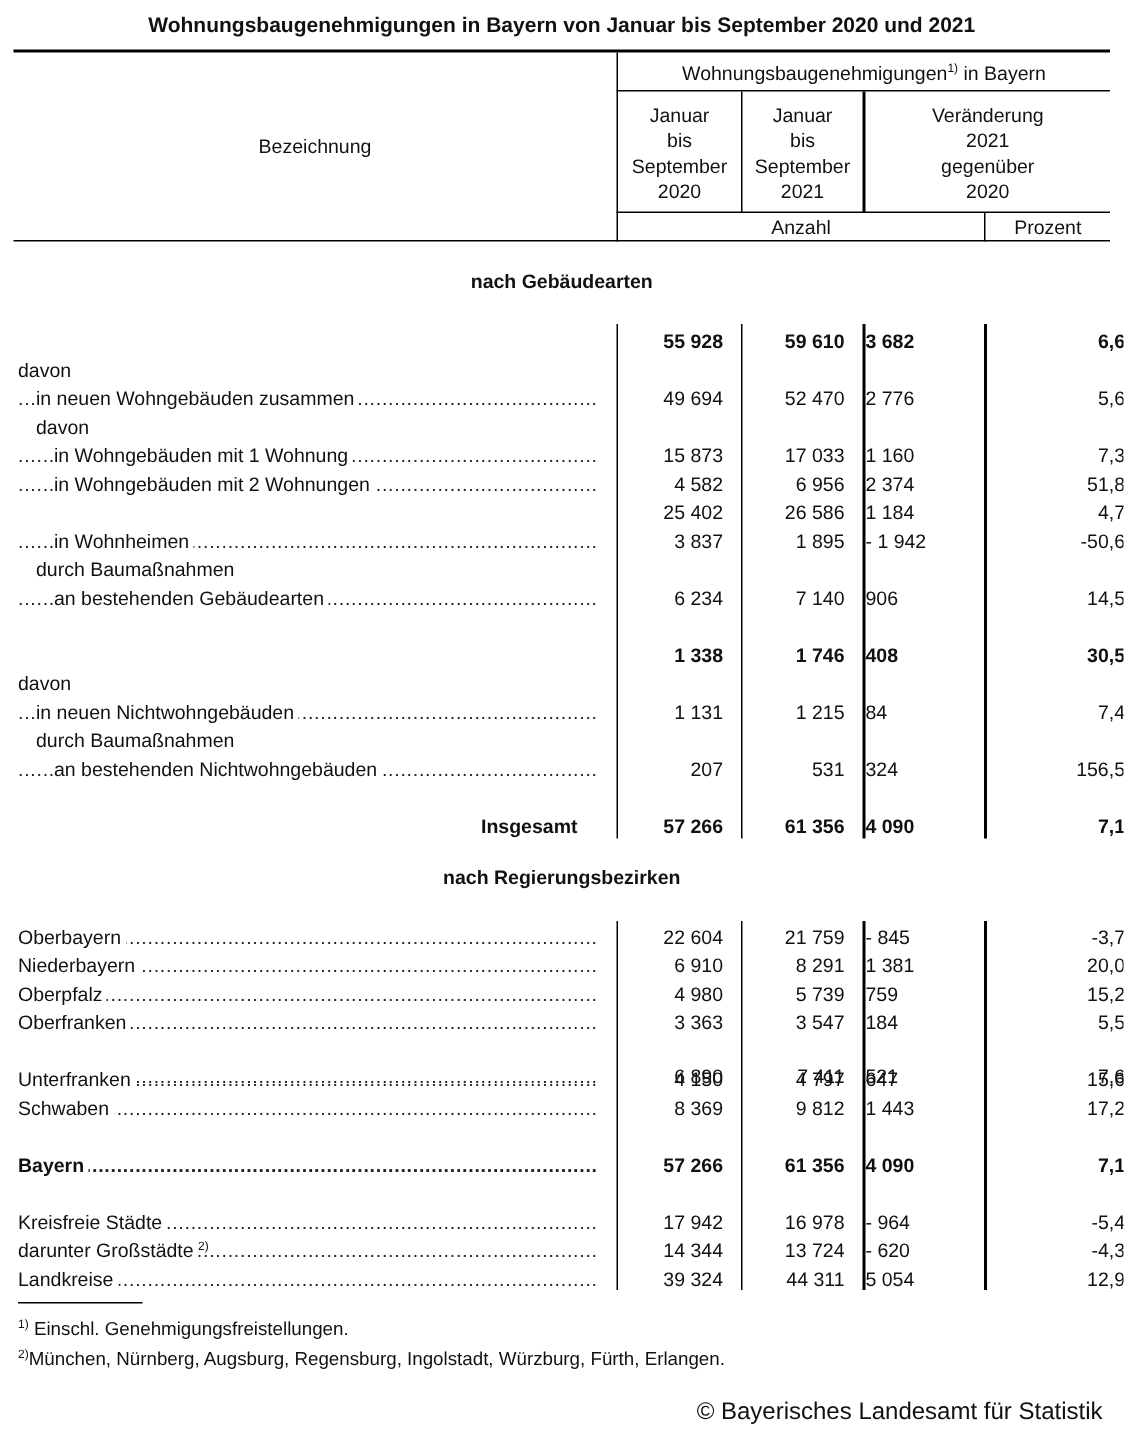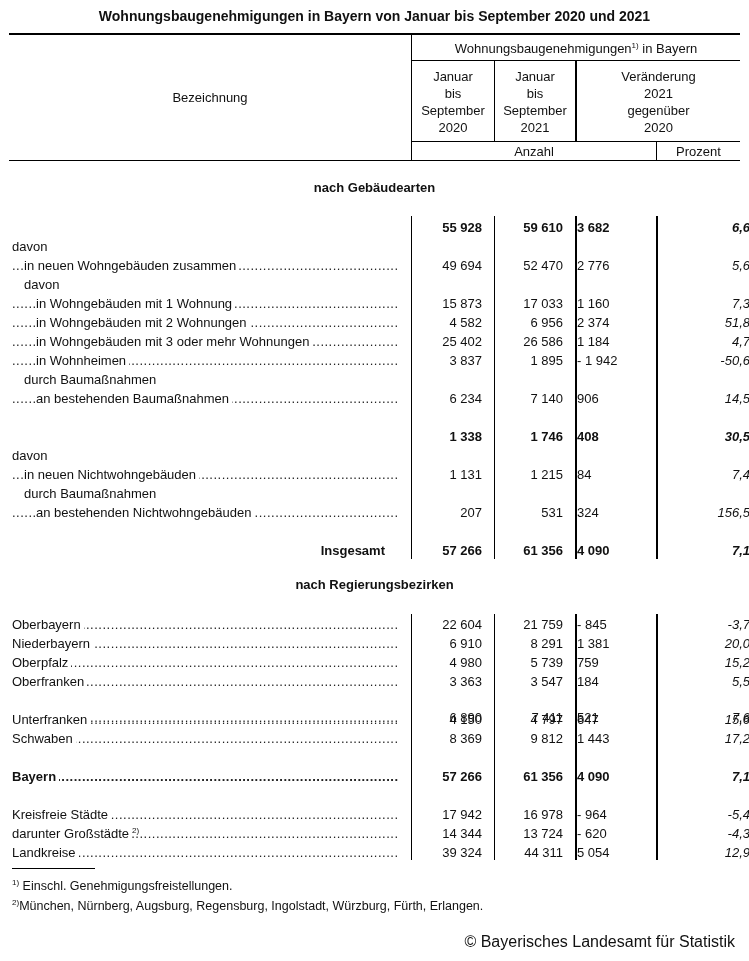--- a/index.html
+++ b/index.html
@@ -14,21 +14,21 @@
   .row { position: absolute; left: 0; width: 749px; height: 19px; line-height: 19px; font-size: 13px; }
   .row .label { position: absolute; left: 12px; width: 386px; white-space: nowrap; overflow: hidden; }
   .row .label .txt { background: #fff; padding-right: 3px; position: relative; z-index: 1; }
   .row .label.dots::after {
     content: "......................................................................................................................................................................";
     position: absolute; left: 0; top: 0; letter-spacing: 0.5px; color: #222; z-index: 0;
   }
   .row .c1 { position: absolute; left: 412px; width: 70px; text-align: right; }
   .row .c2 { position: absolute; left: 495px; width: 68px; text-align: right; }
   .row .c3 { position: absolute; left: 577px; width: 68px; }
-  .row .c4 { position: absolute; left: 672px; width: 78px; text-align: right; font-style: italic; }
+  .row .c4 { position: absolute; left: 672px; width: 78px; text-align: right; }
   .row.bold { font-weight: bold; }
   .ind1 { padding-left: 12px; }
   .ind2 { padding-left: 24px; }
   .footnote { position: absolute; left: 12px; font-size: 12.5px; }
   sup { font-size: 8px; vertical-align: 5px; line-height: 0; }
   .copyright { position: absolute; right: 14px; top: 933px; font-size: 16px; }
 </style>
 </head>
 <body>
 
@@ -104,38 +104,37 @@
       <div class="c4">7,3</div>
     </div>
     <div class="row" style="top: 313px;">
       <div class="label dots ind2"><span class="txt">in Wohngebäuden mit 2 Wohnungen</span></div>
       <div class="c1">4 582</div>
       <div class="c2">6 956</div>
       <div class="c3">2 374</div>
       <div class="c4">51,8</div>
     </div>
     <div class="row" style="top: 332px;">
-      <div class="label dots ind2"><span class="txt">in Wohngebäuden mit 3 oder mehr Wohnungen</span></div>
       <div class="c1">25 402</div>
       <div class="c2">26 586</div>
       <div class="c3">1 184</div>
       <div class="c4">4,7</div>
     </div>
     <div class="row" style="top: 351px;">
       <div class="label dots ind2"><span class="txt">in Wohnheimen</span></div>
       <div class="c1">3 837</div>
       <div class="c2">1 895</div>
       <div class="c3">- 1 942</div>
       <div class="c4">-50,6</div>
     </div>
     <div class="row" style="top: 370px;">
       <div class="label ind1"><span class="txt">durch Baumaßnahmen</span></div>
     </div>
     <div class="row" style="top: 389px;">
-      <div class="label dots ind2"><span class="txt">an bestehenden Baumaßnahmen</span></div>
+      <div class="label dots ind2"><span class="txt">an bestehenden Gebäudearten</span></div>
       <div class="c1">6 234</div>
       <div class="c2">7 140</div>
       <div class="c3">906</div>
       <div class="c4">14,5</div>
     </div>
     <div class="row bold" style="top: 427px;">
       <div class="c1">1 338</div>
       <div class="c2">1 746</div>
       <div class="c3">408</div>
       <div class="c4">30,5</div>

